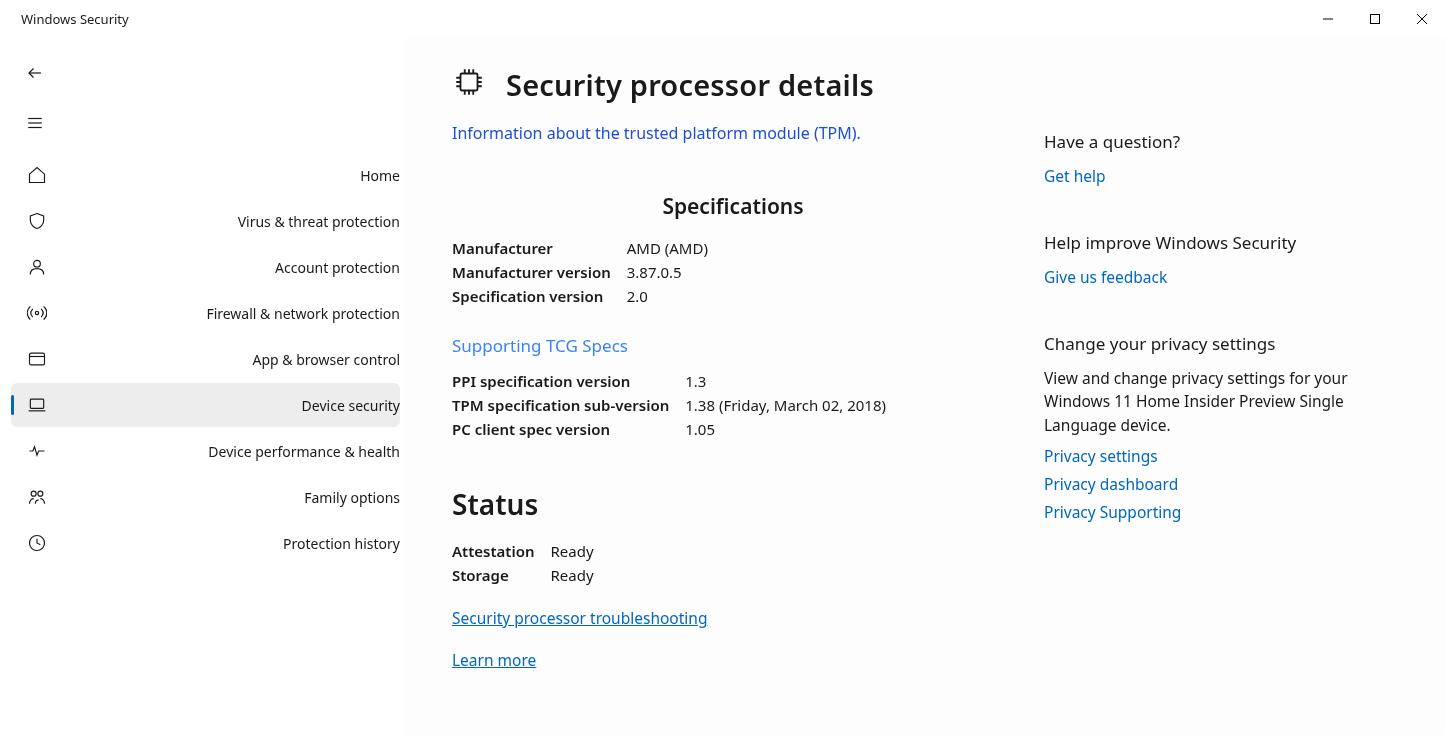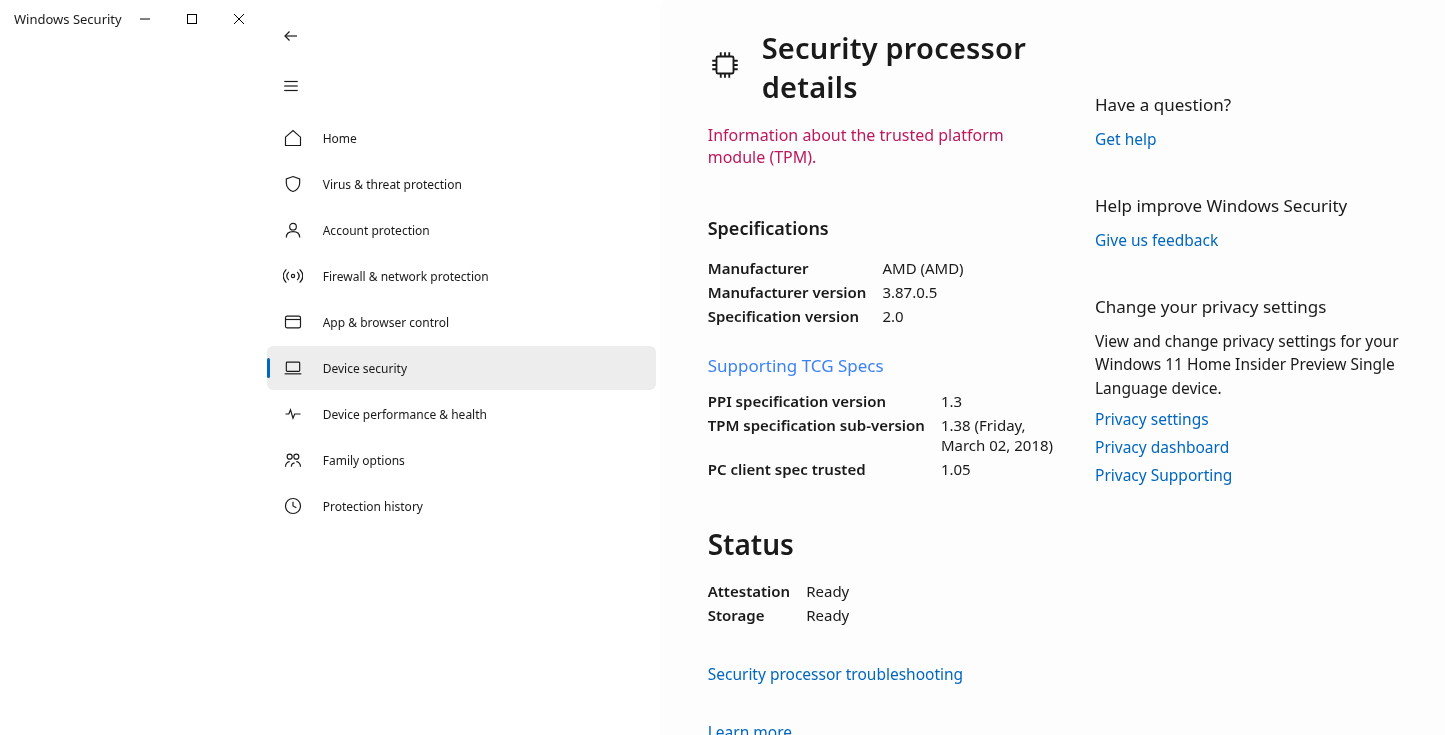--- a/index.html
+++ b/index.html
@@ -4,21 +4,21 @@
 <style>
   * { box-sizing: border-box; }
   html, body {
     margin: 0; padding: 0;
     font-family: "Segoe UI", "Segoe UI Variable", system-ui, sans-serif;
     background: #ffffff;
     color: #1a1a1a;
     height: 100%;
     overflow: hidden;
   }
-  .window { width: 1445px; height: 735px; display: flex; flex-direction: row; }
+  .window { width: 1445px; height: 735px; display: flex; flex-direction: column; padding-left: 7px; }
   .titlebar {
     height: 37px; display: flex; align-items: center; padding-left: 14px;
     font-size: 13px;
   }
   .titlebar-title { flex: 1; }
   .titlebar-btn {
     width: 47px; height: 37px; display: flex; align-items: center; justify-content: center;
     cursor: pointer;
   }
   .titlebar-btn svg { width: 10px; height: 10px; }
@@ -28,52 +28,53 @@
     padding-top: 18px;
   }
   .sidebar-icon-btn {
     width: 40px; height: 36px; margin-left: 8px; display: flex; align-items: center; justify-content: center;
     cursor: pointer; border-radius: 4px;
   }
   .sidebar-nav { margin-top: 12px; display: flex; flex-direction: column; gap: 2px; padding: 0 4px; }
   .nav-item {
     display: flex; align-items: center; height: 44px; padding-left: 14px;
     border-radius: 6px; cursor: pointer; position: relative;
-    font-size: 12px;
+    font-size: 14px;
+    justify-content: space-between;
   }
   .nav-item.selected { background: #ededed; }
   .nav-item.selected::before {
     content: ""; position: absolute; left: 0; top: 12px; bottom: 12px; width: 3px;
     background: #0067c0; border-radius: 2px;
   }
   .nav-icon { width: 24px; height: 24px; display: flex; align-items: center; justify-content: center; margin-right: 18px; }
   .nav-icon svg { width: 20px; height: 20px; stroke: #1a1a1a; fill: none; stroke-width: 1.4; }
   .content {
     flex: 1; background: #fdfdfd; display: flex; padding: 28px 0 0 0;
     overflow: hidden; border-top-left-radius: 8px;
   }
   .main-col { flex: 1; padding-left: 48px; padding-right: 30px; max-width: 640px; }
   .right-col { width: 350px; padding-right: 40px; padding-top: 46px; }
   .page-header { display: flex; align-items: center; gap: 20px; }
   .page-header svg { width: 34px; height: 34px; stroke: #1a1a1a; fill: none; stroke-width: 1.3; }
   .page-title { font-size: 29px; font-weight: 600; letter-spacing: 0.2px; }
-  .page-sub { font-size: 16px; margin-top: 18px; color: #be185d; }
-  h2.section { font-size: 18px; font-weight: 600; margin: 48px 0 16px 0; }
+  .page-sub { font-size: 16px; margin-top: 18px; color: #1d4ed8; }
+  h2.section { font-size: 21px; font-weight: 600; margin: 48px 0 16px 0; text-align: center; }
   h3.subsection { font-size: 17px; font-weight: 400; color: #3b82f6; margin: 26px 0 12px 0; }
   table.specs { border-collapse: collapse; font-size: 15px; }
   table.specs td { padding: 2px 0; vertical-align: top; }
   table.specs td.key { font-weight: 600; padding-right: 16px; white-space: nowrap; }
   .link { color: #0067c0; font-size: 15.5px; cursor: pointer; display: inline-block; margin-top: 18px; }
   .link + .link { margin-top: 10px; }
   .right-block { margin-bottom: 44px; }
   .right-title { font-size: 17px; font-weight: 400; margin-bottom: 12px; margin-top: 19px; }
   .right-text { font-size: 15.5px; line-height: 1.5; margin-bottom: 8px; }
   .right-col .link { display: block; margin-top: 6px; }
   h2.status { font-size: 28px; font-weight: 600; margin: 44px 0 16px 0; }
-  .link.block { display:block; margin-top: 36px; }
+  .link.block { display:block; margin-top: 20px; text-decoration: underline; }
 </style>
 </head>
 <body>
 
 <div class="window">
   <div class="titlebar">
     <span class="titlebar-title">Windows Security</span>
     <div class="titlebar-btn">
       <svg viewBox="0 0 10 10">
           <line x1="0" y1="5" x2="10" y2="5" stroke="#000" stroke-width="1"></line>
@@ -241,21 +242,21 @@
           <tbody>
               <tr>
                 <td class="key">PPI specification version</td>
                 <td>1.3</td>
               </tr>
           <tr>
                 <td class="key">TPM specification sub-version</td>
                 <td>1.38 (Friday, March 02, 2018)</td>
               </tr>
           <tr>
-                <td class="key">PC client spec trusted</td>
+                <td class="key">PC client spec version</td>
                 <td>1.05</td>
               </tr>
         </tbody>
           </table>
 
         <h2 class="status">Status</h2>
         <table class="specs">
           <tbody>
               <tr>
                 <td class="key">Attestation</td>

